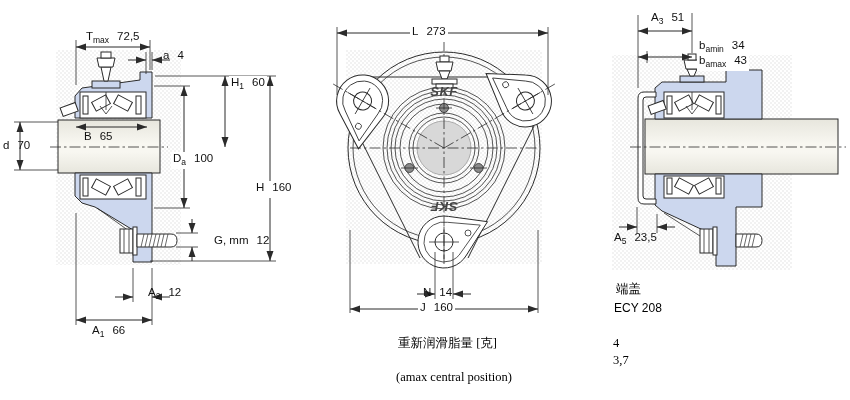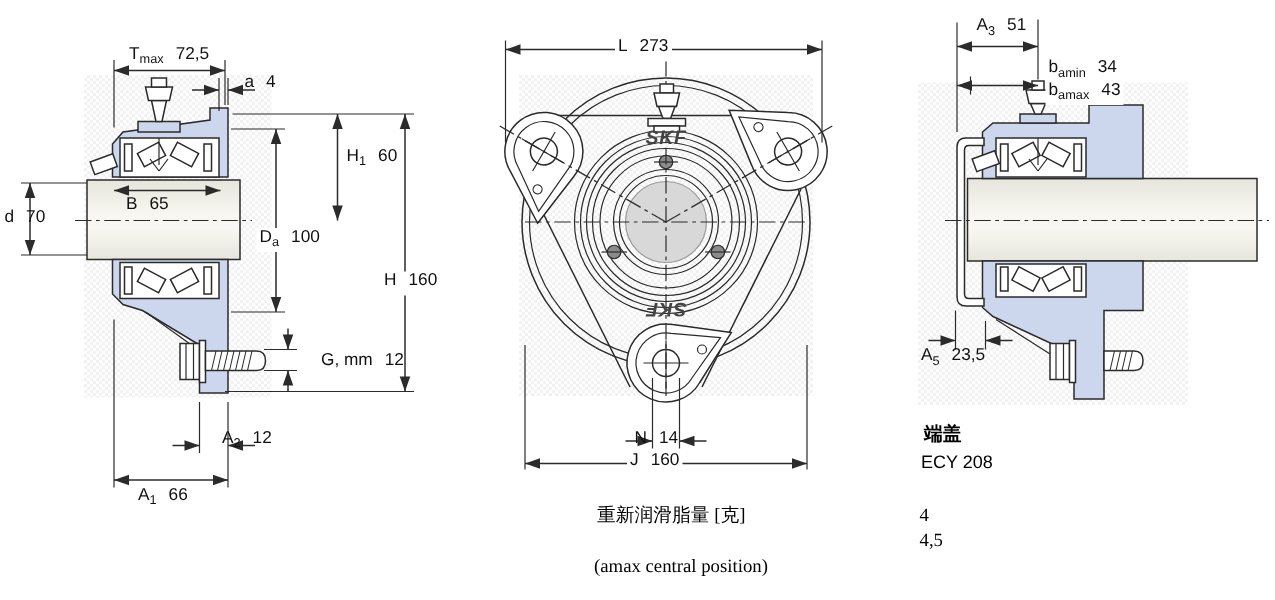--- a/index.html
+++ b/index.html
@@ -19,21 +19,21 @@
   .thread{stroke:var(--line);stroke-width:.7;}
   
   .lbl{position:absolute;font-size:11.5px;color:#111;white-space:nowrap;line-height:13px;}
   .lbl sub{font-size:8.5px;}
   .lbl .val{margin-left:8px;}
   .wbg{background:#fff;padding:0 2px;}
   
   .note{position:absolute;font-family:"Liberation Serif","DejaVu Serif",serif;
         font-size:12.5px;color:#000;white-space:nowrap;line-height:15px;}
   .note.sans{font-family:"Liberation Sans",sans-serif;font-size:12px;}
-  .note.bold{font-weight:bold;}
+  .note.bold{font-weight:normal;}
   .logo{position:absolute;font-style:italic;font-weight:bold;font-size:13px;
         letter-spacing:.5px;color:#444;width:30px;text-align:center;}
   .logo.flip{transform:rotate(180deg);}
 </style>
 </head>
 <body>
 
 <div id="stage">
 
 <svg id="drawing" width="850" height="400" viewBox="0 0 850 400">
@@ -270,21 +270,21 @@
       <line class="ext" x1="637" y1="207" x2="637" y2="233"></line>
       <line class="ext" x1="657" y1="214" x2="657" y2="233"></line>
       <line class="dim" x1="619" y1="227" x2="637" y2="227" marker-end="url(#arr)"></line>
       <line class="dim" x1="675" y1="227" x2="657" y2="227" marker-end="url(#arr)"></line>
     </g>
   </g>
 </svg>
 
 <div class="lbl" style="left:86px;top:30px"><span>T</span><sub>max</sub><span class="val">72,5</span></div>
 <div class="lbl" style="left:163px;top:49px"><span>a</span><sub></sub><span class="val">4</span></div>
-<div class="lbl wbg" style="left:229px;top:98px"><span>H</span><sub>1</sub><span class="val">60</span></div>
+<div class="lbl wbg" style="left:229px;top:76px"><span>H</span><sub>1</sub><span class="val">60</span></div>
 <div class="lbl" style="left:3px;top:139px"><span>d</span><sub></sub><span class="val">70</span></div>
 <div class="lbl" style="left:84px;top:130px"><span>B</span><sub></sub><span class="val">65</span></div>
 <div class="lbl wbg" style="left:171px;top:152px"><span>D</span><sub>a</sub><span class="val">100</span></div>
 <div class="lbl wbg" style="left:254px;top:181px"><span>H</span><sub></sub><span class="val">160</span></div>
 <div class="lbl" style="left:214px;top:234px"><span>G, mm</span><sub></sub><span class="val">12</span></div>
 <div class="lbl" style="left:148px;top:286px"><span>A</span><sub>2</sub><span class="val">12</span></div>
 <div class="lbl" style="left:92px;top:324px"><span>A</span><sub>1</sub><span class="val">66</span></div>
 <div class="lbl wbg" style="left:410px;top:25px"><span>L</span><sub></sub><span class="val">273</span></div>
 <div class="lbl" style="left:423px;top:286px"><span>N</span><sub></sub><span class="val">14</span></div>
 <div class="lbl wbg" style="left:418px;top:301px"><span>J</span><sub></sub><span class="val">160</span></div>
@@ -292,17 +292,17 @@
 <div class="lbl wbg" style="left:697px;top:39px"><span>b</span><sub>amin</sub><span class="val">34</span></div>
 <div class="lbl wbg" style="left:697px;top:54px"><span>b</span><sub>amax</sub><span class="val">43</span></div>
 <div class="lbl" style="left:614px;top:231px"><span>A</span><sub>5</sub><span class="val">23,5</span></div>
 
 <div class="logo" style="left:429px;top:84px">SKF</div>
 <div class="logo flip" style="left:429px;top:199px">SKF</div>
 
 <div class="note" style="left:398px;top:336px">重新润滑脂量 [克]</div>
 <div class="note" style="left:396px;top:370px">(amax central position)</div>
 <div class="note" style="left:613px;top:336px">4</div>
-<div class="note" style="left:613px;top:353px">4,5</div>
+<div class="note" style="left:613px;top:353px">3,7</div>
 <div class="note bold" style="left:616px;top:282px">端盖</div>
 <div class="note sans" style="left:614px;top:301px">ECY 208</div>
 
 </div>
 
 </body></html>

